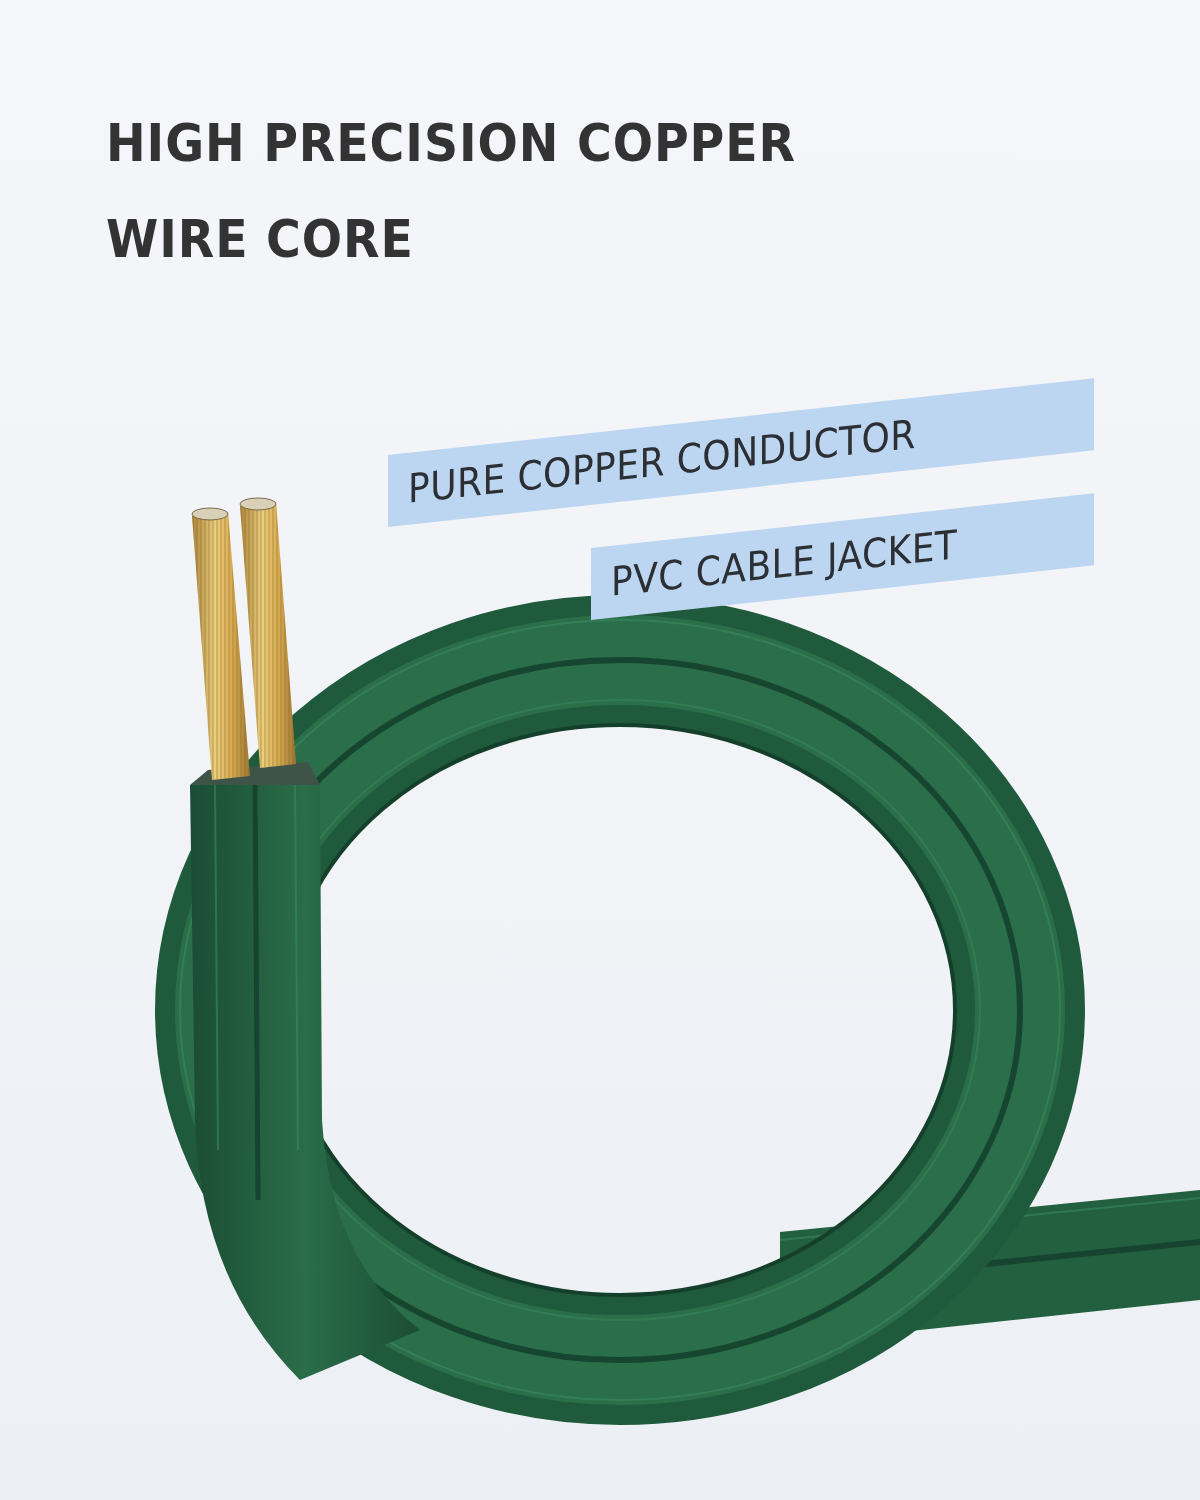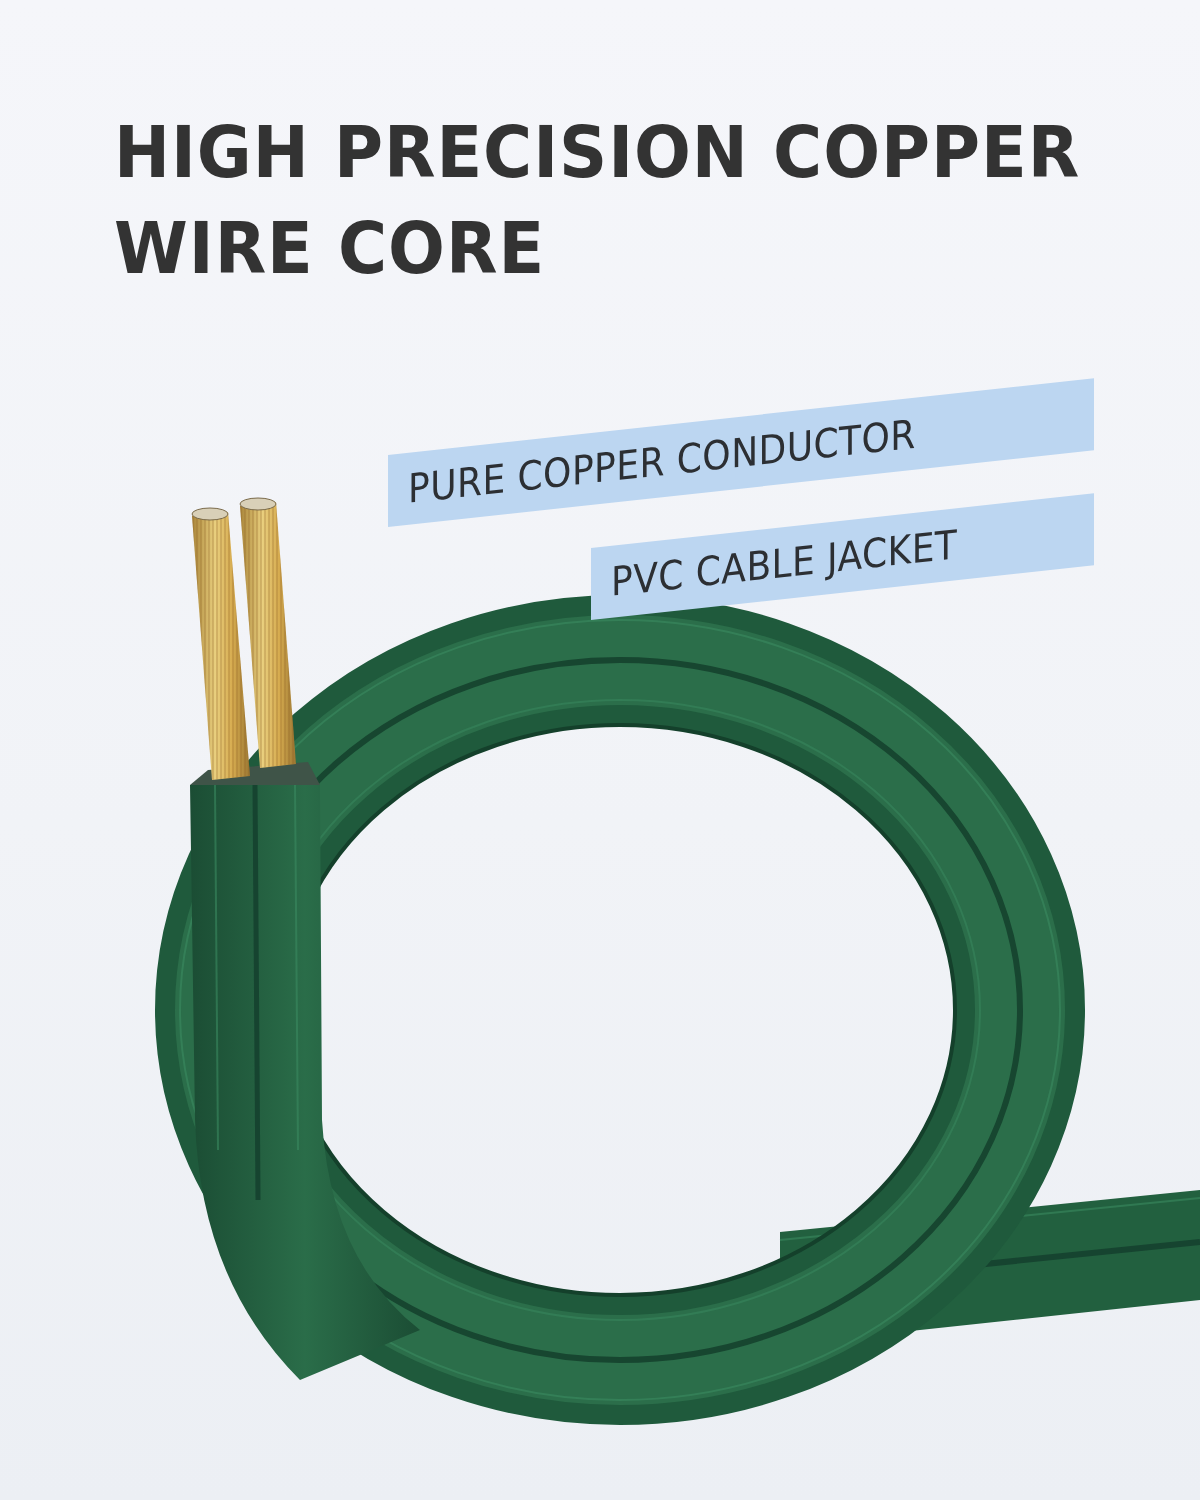--- a/index.html
+++ b/index.html
@@ -2,23 +2,23 @@
 <html><head>
 <meta charset="utf-8">
 <style>
   html, body { margin:0; padding:0; }
   body {
     width:1200px; height:1500px; position:relative; overflow:hidden;
     background: linear-gradient(180deg, #f5f6fa 0%, #f1f3f7 55%, #eceff4 100%);
     font-family: "DejaVu Sans", sans-serif;
   }
   .headline {
-    position:absolute; left:102px; top:92px; margin:12px;
+    position:absolute; left:102px; top:92px; margin:4px;
     font-family:"DejaVu Sans", sans-serif; font-weight:bold;
-    font-size:72px; line-height:96px; letter-spacing:1px;
+    font-size:51px; line-height:96px; letter-spacing:1px;
     color:#333333; text-transform:uppercase;
   }
   .headline span { display:block; transform: scaleX(0.93); transform-origin:left; }
   .tag {
     position:absolute; background:#bcd6f1; color:#2c2f33;
     font-family:"DejaVu Sans", sans-serif; font-size:40px; line-height:72px;
     height:72px; box-sizing:border-box; padding-left:20px; white-space:nowrap;
     transform: skewY(-6.2deg); transform-origin:left top;
   }
   .tag span { display:inline-block; transform: scaleX(0.9); transform-origin:left center; letter-spacing:0.5px; }

